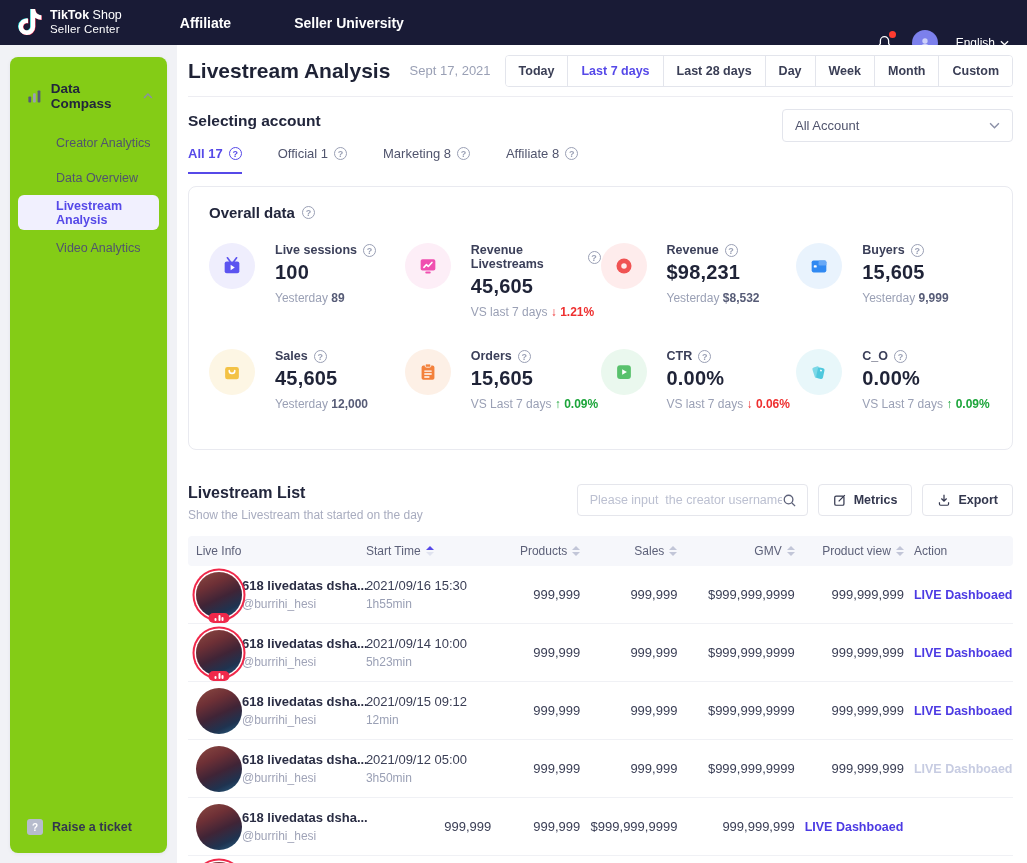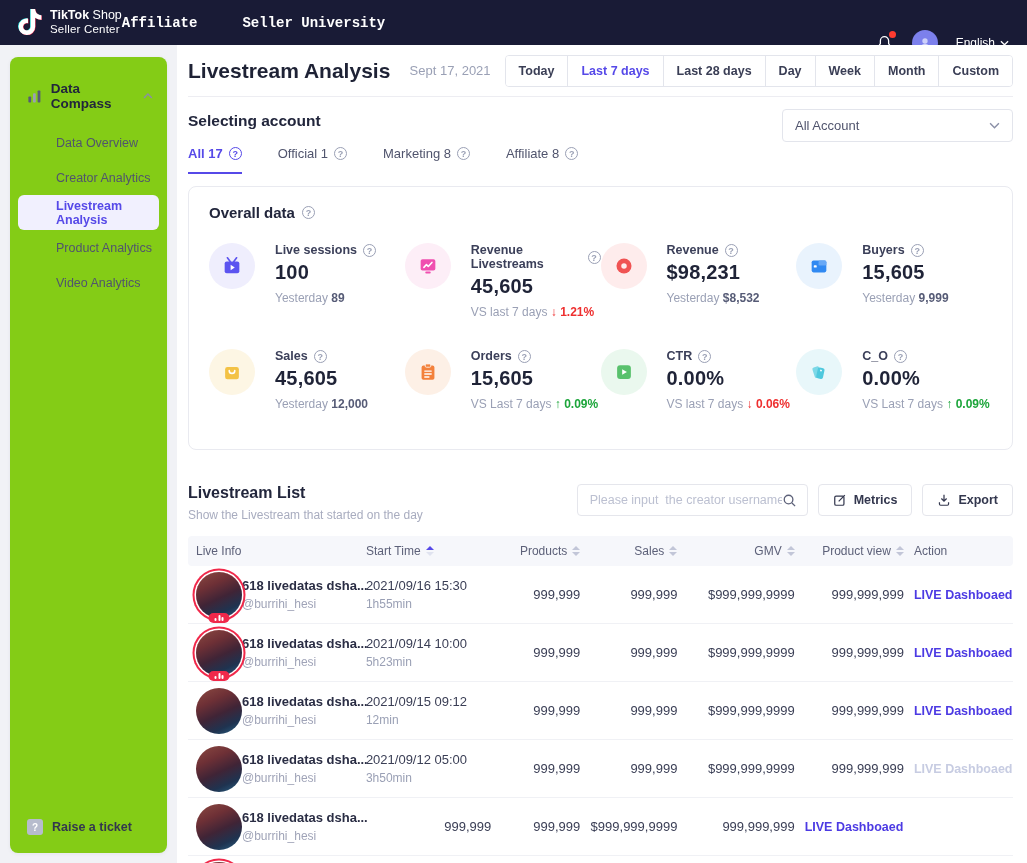--- a/index.html
+++ b/index.html
@@ -5,21 +5,21 @@
   * { margin:0; padding:0; box-sizing:border-box; }
   html,body { width:1027px; height:863px; overflow:hidden; background:#fff;
     font-family:"Liberation Sans","DejaVu Sans",sans-serif; color:#23273e; }
 
   
   .navbar{height:45px;background:#191b36;display:flex;align-items:center;padding:8px 18px;}
   .logo{display:flex;align-items:center;gap:8px;}
   .logo-text{color:#fff;line-height:1.1;}
   .logo-l1{font-size:12.5px;} .logo-l1 b{font-weight:bold;}
   .logo-l2{font-size:11.5px;font-weight:300;letter-spacing:.2px;}
-  .nav-items{display:flex;gap:45px;font-family:Liberation Mono, monospace;}
+  .nav-items{display:flex;gap:63px;margin-left:58px;}
   .nav-item{color:#fff;font-size:14px;font-weight:bold;cursor:pointer;}
   .nav-right{margin-left:auto;display:flex;align-items:center;gap:18px;margin-top:40px;}
   .bell-wrap{position:relative;cursor:pointer;line-height:0;}
   .bell-dot{position:absolute;top:-2px;right:-2px;width:7px;height:7px;border-radius:50%;background:#ff3b30;}
   .nav-avatar{width:26px;height:26px;border-radius:50%;background:#7c80ec;display:flex;align-items:center;justify-content:center;cursor:pointer;}
   .lang{color:#fff;font-size:12px;display:flex;align-items:center;gap:5px;cursor:pointer;}
 
   
   .page{display:flex;height:818px;}
   .sidebar-col{width:177px;background:#f1f2f6;padding:12px 10px 10px 10px;flex-shrink:0;}
@@ -168,24 +168,23 @@
           <rect x="1.5" y="8" width="3" height="6.5" rx="0.8" fill="#565b76"></rect>
           <rect x="6.5" y="4.5" width="3" height="10" rx="0.8" fill="#9aa0b5"></rect>
           <rect x="11.5" y="1.5" width="3" height="13" rx="0.8" fill="#565b76"></rect>
         </svg>
         <span class="side-section-label">Data Compass</span>
         <svg class="side-chevron" width="10" height="6" viewBox="0 0 10 6" fill="none" stroke="#8a8fa6" stroke-width="1.4">
             <path d="M1 5l4-4 4 4"></path>
           </svg>
       </div>
       <div class="side-items">
+        <div class="side-item">Creator Analytics</div>
         <div class="side-item">Data Overview</div>
-        <div class="side-item">Creator Analytics</div>
         <div class="side-item active">Livestream Analysis</div>
-        <div class="side-item">Product Analytics</div>
         <div class="side-item">Video Analytics</div>
       </div>
       <div class="side-bottom">
         <span class="ticket-icon">?</span>
         <span class="side-bottom-label">Raise a ticket</span>
       </div>
     </div>
   </div>
 
   <div class="main">

